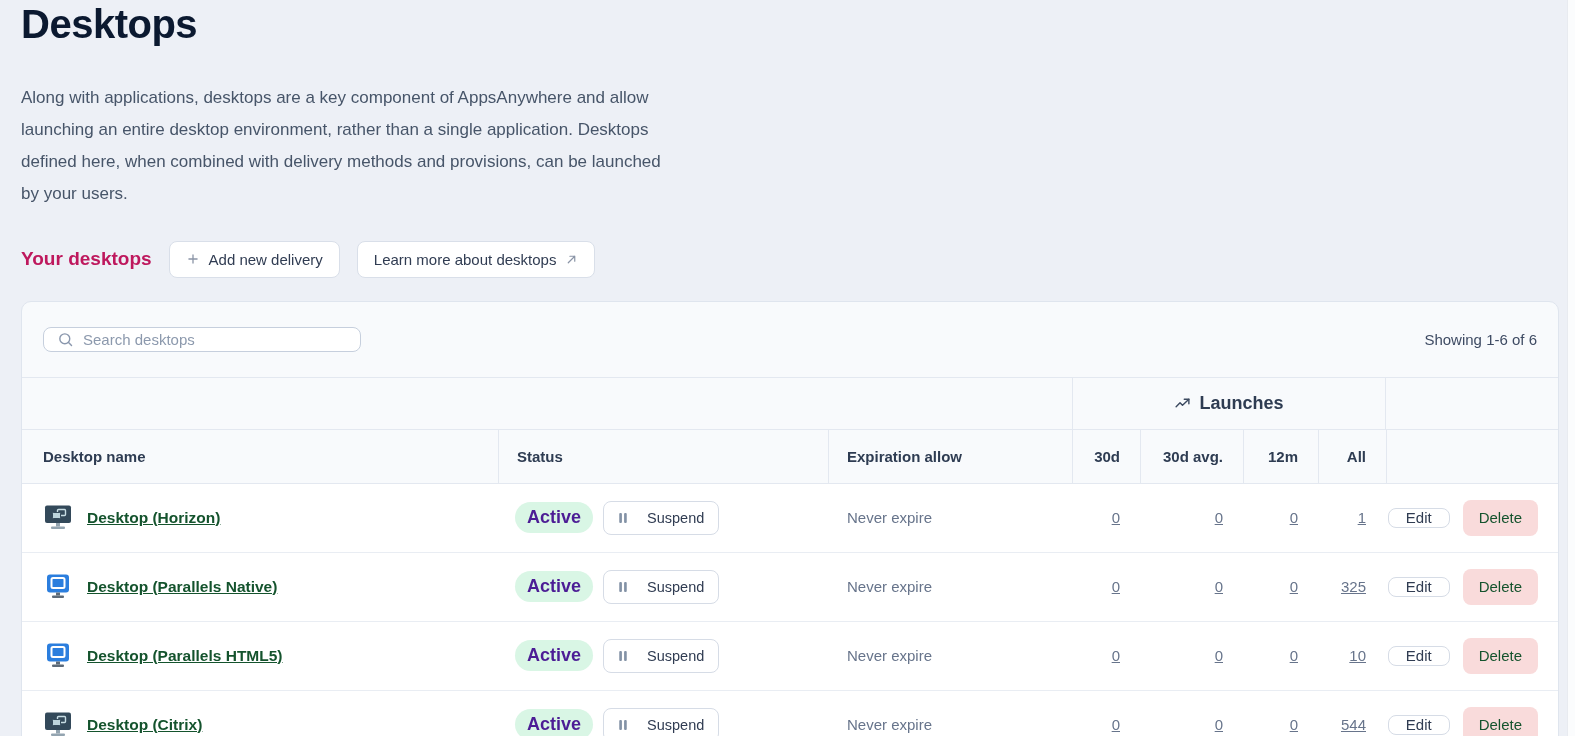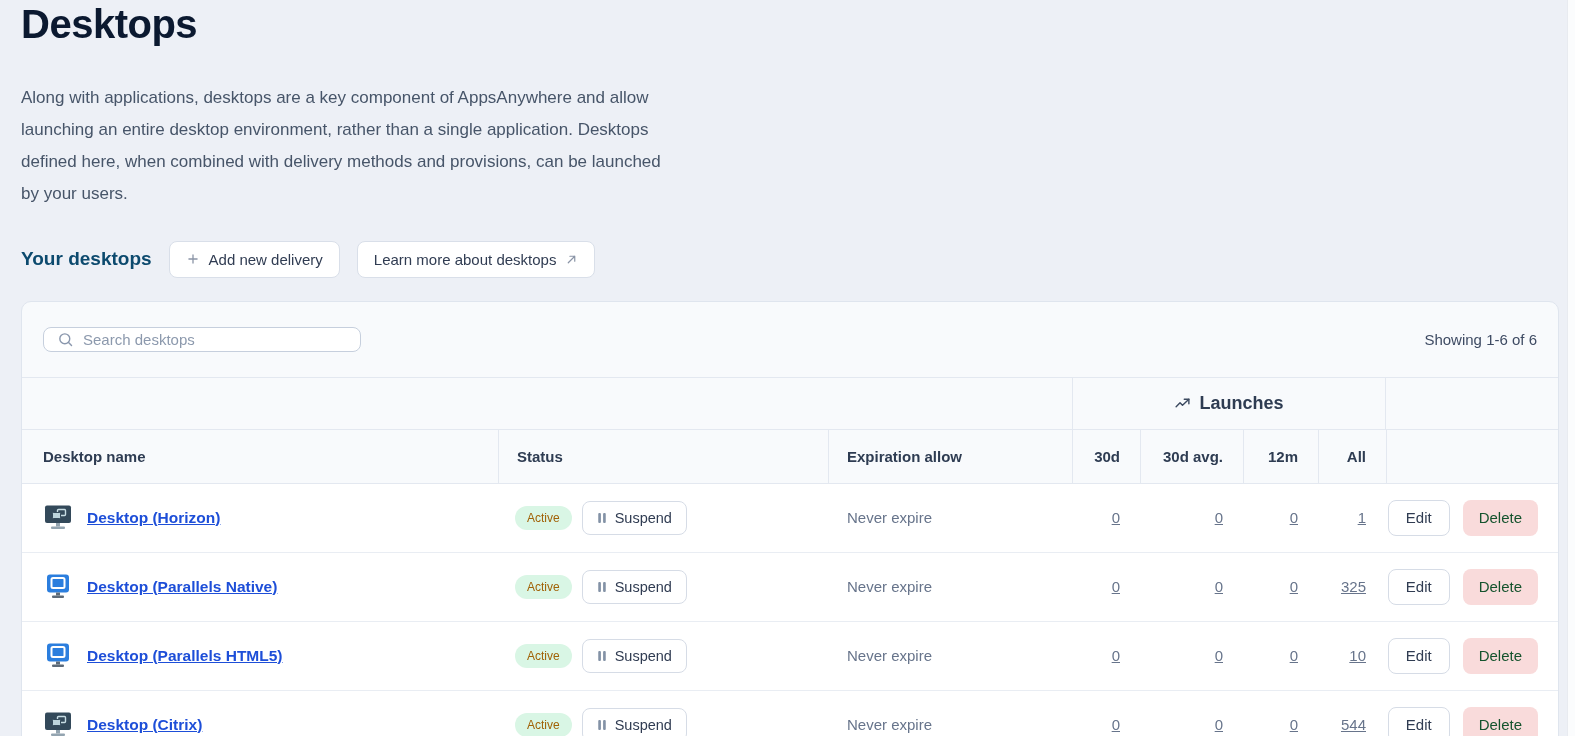--- a/index.html
+++ b/index.html
@@ -28,21 +28,21 @@
   }
   .section-row {
     margin-top: 31px;
     display: flex;
     align-items: center;
     gap: 17px;
   }
   .section-title {
     font-size: 19px;
     font-weight: 700;
-    color: #0c4a6e;
+    color: #be185d;
     margin-right: 0;
   }
   .btn {
     height: 37px;
     padding: 0 16px;
     display: inline-flex;
     align-items: center;
     gap: 9px;
     background: #ffffff;
     border: 1px solid #d9dfe9;
@@ -133,52 +133,52 @@
   .trow {
     height: 69px;
     background: #ffffff;
     border-bottom: 1px solid #e9edf3;
   }
   .cell { display: flex; align-items: center; }
   .cell.name { gap: 15px; padding-left: 22px; }
   .name-link {
     font-size: 15.5px;
     font-weight: 700;
-    color: #1d4ed8;
+    color: #14532d;
     text-decoration: underline;
     cursor: pointer;
   }
   .cell.status { gap: 10px; padding-left: 17px; }
   .badge {
     background: #d9f6e5;
-    color: #a16207;
-    font-size: 12px;
-    font-weight: 400;
+    color: #4c1d95;
+    font-size: 18px;
+    font-weight: 700;
     padding: 5px 12px;
     border-radius: 999px;
   }
   .suspend-btn {
     height: 34px;
     padding: 0 14px;
     display: inline-flex;
     align-items: center;
-    gap: 8px;
+    gap: 19px;
     background: #ffffff;
     border: 1px solid #d6dce6;
     border-radius: 8px;
     font-size: 14.5px;
     color: #303c52;
     cursor: pointer;
   }
   .cell.exp { padding-left: 19px; font-size: 15px; color: #67748b; }
   .cell.num { justify-content: flex-end; padding-right: 20px; }
   .num-link { font-size: 15px; color: #67748b; text-decoration: underline; cursor: pointer; }
   .cell.actions { justify-content: flex-end; gap: 13px; padding-right: 20px; }
   .edit-btn {
-    height: 36px; padding: 0 17px;
+    height: 20px; padding: 0 17px;
     background: #ffffff;
     border: 1px solid #d6dce6;
     border-radius: 8px;
     font-size: 15px; color: #303c52;
     display: inline-flex; align-items: center;
     cursor: pointer;
   }
   .delete-btn {
     height: 36px; padding: 0 16px;
     background: #f9dbdb;

